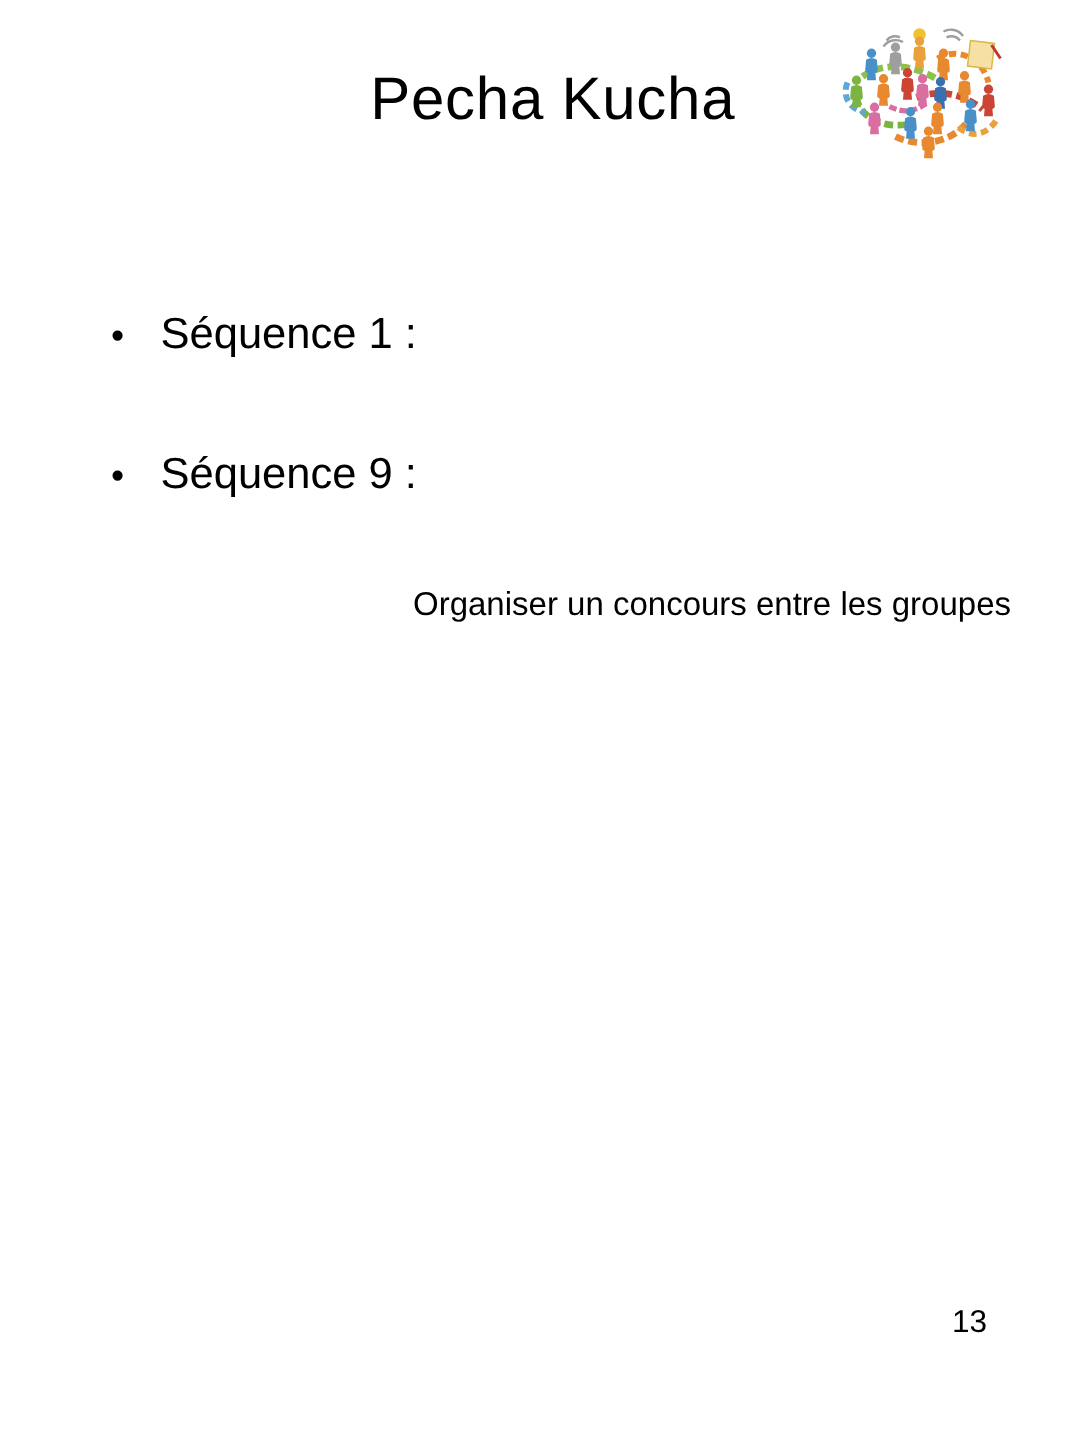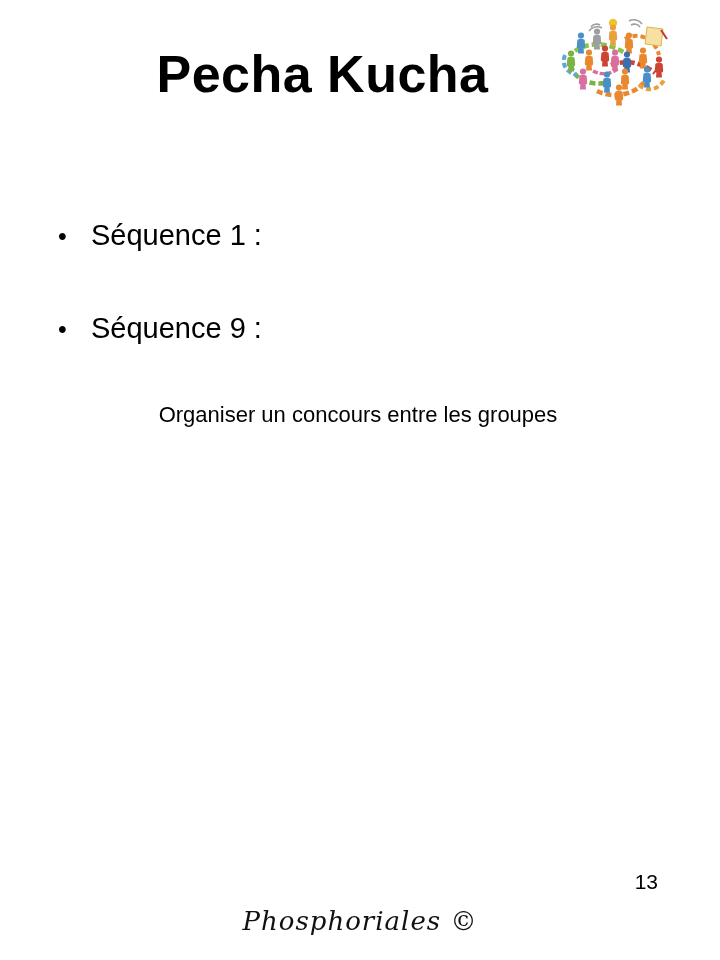--- a/index.html
+++ b/index.html
@@ -2,36 +2,37 @@
 <html><head>
 <meta charset="utf-8">
 <style>
   html,body { margin:0; padding:0; background:#fff; }
   .slide {
     position:relative; width:720px; height:960px; background:#ffffff;
     font-family:"Liberation Sans", sans-serif; color:#000; overflow:hidden;
   }
   .title {
     position:absolute; top:44px; left:0; width:645px;
-    text-align:center; font-size:52px; font-weight:700; letter-spacing:0.5px;
+    text-align:center; font-size:40px; font-weight:400; letter-spacing:0.5px;
     white-space:nowrap;
+    padding-left:46px;
   }
   .clipart { position:absolute; left:553px; top:13px; width:122px; height:94px; }
-  .content { position:absolute; left:58px; top:205px; width:600px;margin-top:12px; }
+  .content { position:absolute; left:74px; top:205px; width:600px; }
   .heading-row { line-height:36px; white-space:nowrap; }
   .bullet { display:inline-block; width:33px; font-size:25px; }
   .heading { font-size:29px; }
   .para {
     margin:14px 0 0 0; font-size:22px; line-height:35px;
     text-align:justify; text-justify:inter-word;
   }
   .section-2 { margin-top:52px; }
   .section-2 .para { margin-top:8px; }
   .section-3 { margin-top:46px; }
-  .section-3 .para { margin-top:6px; text-align:center; }
+  .section-3 .para { margin-top:6px; text-align:right; }
   .page-number { position:absolute; top:870px; right:62px; font-size:21px; }
   .footer {
     position:absolute; top:906px; left:0; width:720px; text-align:center;
     font-family:"DejaVu Serif", serif; font-style:italic; font-size:26px;
     letter-spacing:1px; color:#111;
   }
 </style>
 </head>
 <body>
 
@@ -100,15 +101,14 @@
     </div>
 
     <div class="section section-3">
       <p class="para">Organiser un concours entre les groupes</p>
     </div>
 
   </div>
 
   <div class="page-number">13</div>
 
-  <div class="footer">Phosphoriales ©</div>
 
 </div>
 
 </body></html>

